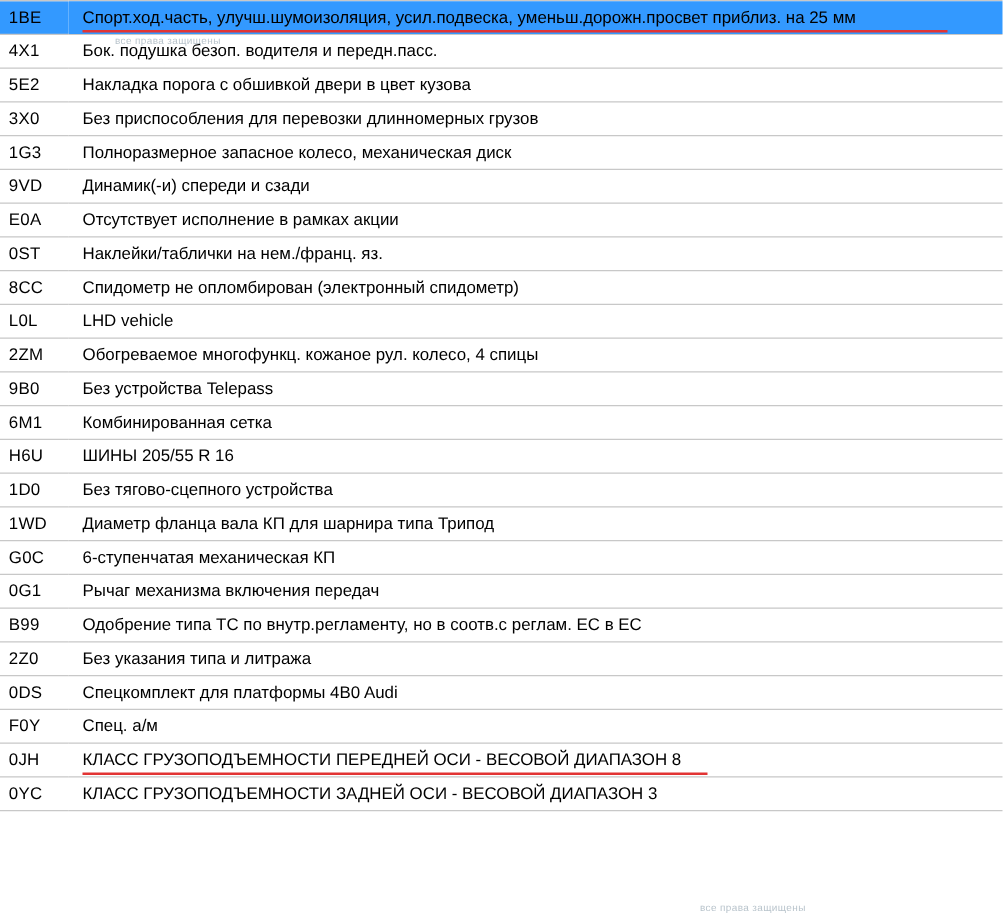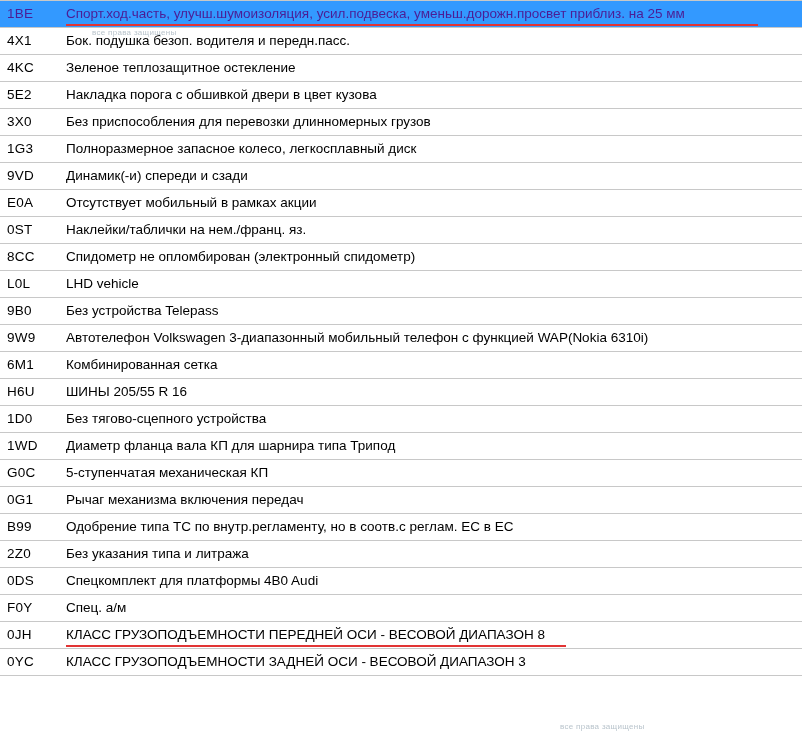--- a/index.html
+++ b/index.html
@@ -39,21 +39,21 @@
     letter-spacing: 0.2px;
   }
   td.desc-cell {
     padding-left: 11px;
     padding-right: 4px;
     position: relative;
   }
   tr.selected td.code-cell,
   tr.selected td.desc-cell {
     background: #3399ff;
-    color: #4c1d95;
+    color: #000000;
   }
   tr.selected td.code-cell {
     background: #3399ff;
   }
   .underline-red {
     position: absolute;
     left: 11px;
     bottom: 1px;
     height: 2px;
     background: #e23434;
@@ -86,82 +86,78 @@
     <tbody>
         <tr class="selected">
           <td class="code-cell">1BE</td>
           <td class="desc-cell"><span>Спорт.ход.часть, улучш.шумоизоляция, усил.подвеска, уменьш.дорожн.просвет приблиз. на 25 мм</span><div class="underline-red" style="width: 692px; background: rgb(226, 52, 52);"></div></td>
         </tr>
         <tr>
           <td class="code-cell">4X1</td>
           <td class="desc-cell"><span>Бок. подушка безоп. водителя и передн.пасс.</span></td>
         </tr>
         <tr>
-          <td class="code-cell">4KC</td>
-          <td class="desc-cell"><span>Зеленое теплозащитное остекление</span></td>
-        </tr>
-        <tr>
           <td class="code-cell">5E2</td>
           <td class="desc-cell"><span>Накладка порога с обшивкой двери в цвет кузова</span></td>
         </tr>
         <tr>
           <td class="code-cell">3X0</td>
           <td class="desc-cell"><span>Без приспособления для перевозки длинномерных грузов</span></td>
         </tr>
         <tr>
           <td class="code-cell">1G3</td>
-          <td class="desc-cell"><span>Полноразмерное запасное колесо, легкосплавный диск</span></td>
+          <td class="desc-cell"><span>Полноразмерное запасное колесо, механическая диск</span></td>
         </tr>
         <tr>
           <td class="code-cell">9VD</td>
           <td class="desc-cell"><span>Динамик(-и) спереди и сзади</span></td>
         </tr>
         <tr>
           <td class="code-cell">E0A</td>
-          <td class="desc-cell"><span>Отсутствует мобильный в рамках акции</span></td>
+          <td class="desc-cell"><span>Отсутствует исполнение в рамках акции</span></td>
         </tr>
         <tr>
           <td class="code-cell">0ST</td>
           <td class="desc-cell"><span>Наклейки/таблички на нем./франц. яз.</span></td>
         </tr>
         <tr>
           <td class="code-cell">8CC</td>
           <td class="desc-cell"><span>Спидометр не опломбирован (электронный спидометр)</span></td>
         </tr>
         <tr>
           <td class="code-cell">L0L</td>
           <td class="desc-cell"><span>LHD vehicle</span></td>
         </tr>
         <tr>
+          <td class="code-cell">2ZM</td>
+          <td class="desc-cell"><span>Обогреваемое многофункц. кожаное рул. колесо, 4 спицы</span></td>
+        </tr>
+        <tr>
           <td class="code-cell">9B0</td>
           <td class="desc-cell"><span>Без устройства Telepass</span></td>
-        </tr>
-        <tr>
-          <td class="code-cell">9W9</td>
-          <td class="desc-cell"><span>Автотелефон Volkswagen 3-диапазонный мобильный телефон с функцией WAP(Nokia 6310i)</span></td>
         </tr>
         <tr>
           <td class="code-cell">6M1</td>
           <td class="desc-cell"><span>Комбинированная сетка</span></td>
         </tr>
         <tr>
           <td class="code-cell">H6U</td>
           <td class="desc-cell"><span>ШИНЫ 205/55 R 16</span></td>
         </tr>
         <tr>
           <td class="code-cell">1D0</td>
           <td class="desc-cell"><span>Без тягово-сцепного устройства</span></td>
         </tr>
         <tr>
           <td class="code-cell">1WD</td>
           <td class="desc-cell"><span>Диаметр фланца вала КП для шарнира типа Трипод</span></td>
         </tr>
         <tr>
           <td class="code-cell">G0C</td>
-          <td class="desc-cell"><span>5-ступенчатая механическая КП</span></td>
+          <td class="desc-cell"><span>6-ступенчатая механическая КП</span></td>
         </tr>
         <tr>
           <td class="code-cell">0G1</td>
           <td class="desc-cell"><span>Рычаг механизма включения передач</span></td>
         </tr>
         <tr>
           <td class="code-cell">B99</td>
           <td class="desc-cell"><span>Одобрение типа ТС по внутр.регламенту, но в соотв.с реглам. ЕС в ЕС</span></td>
         </tr>
         <tr>

